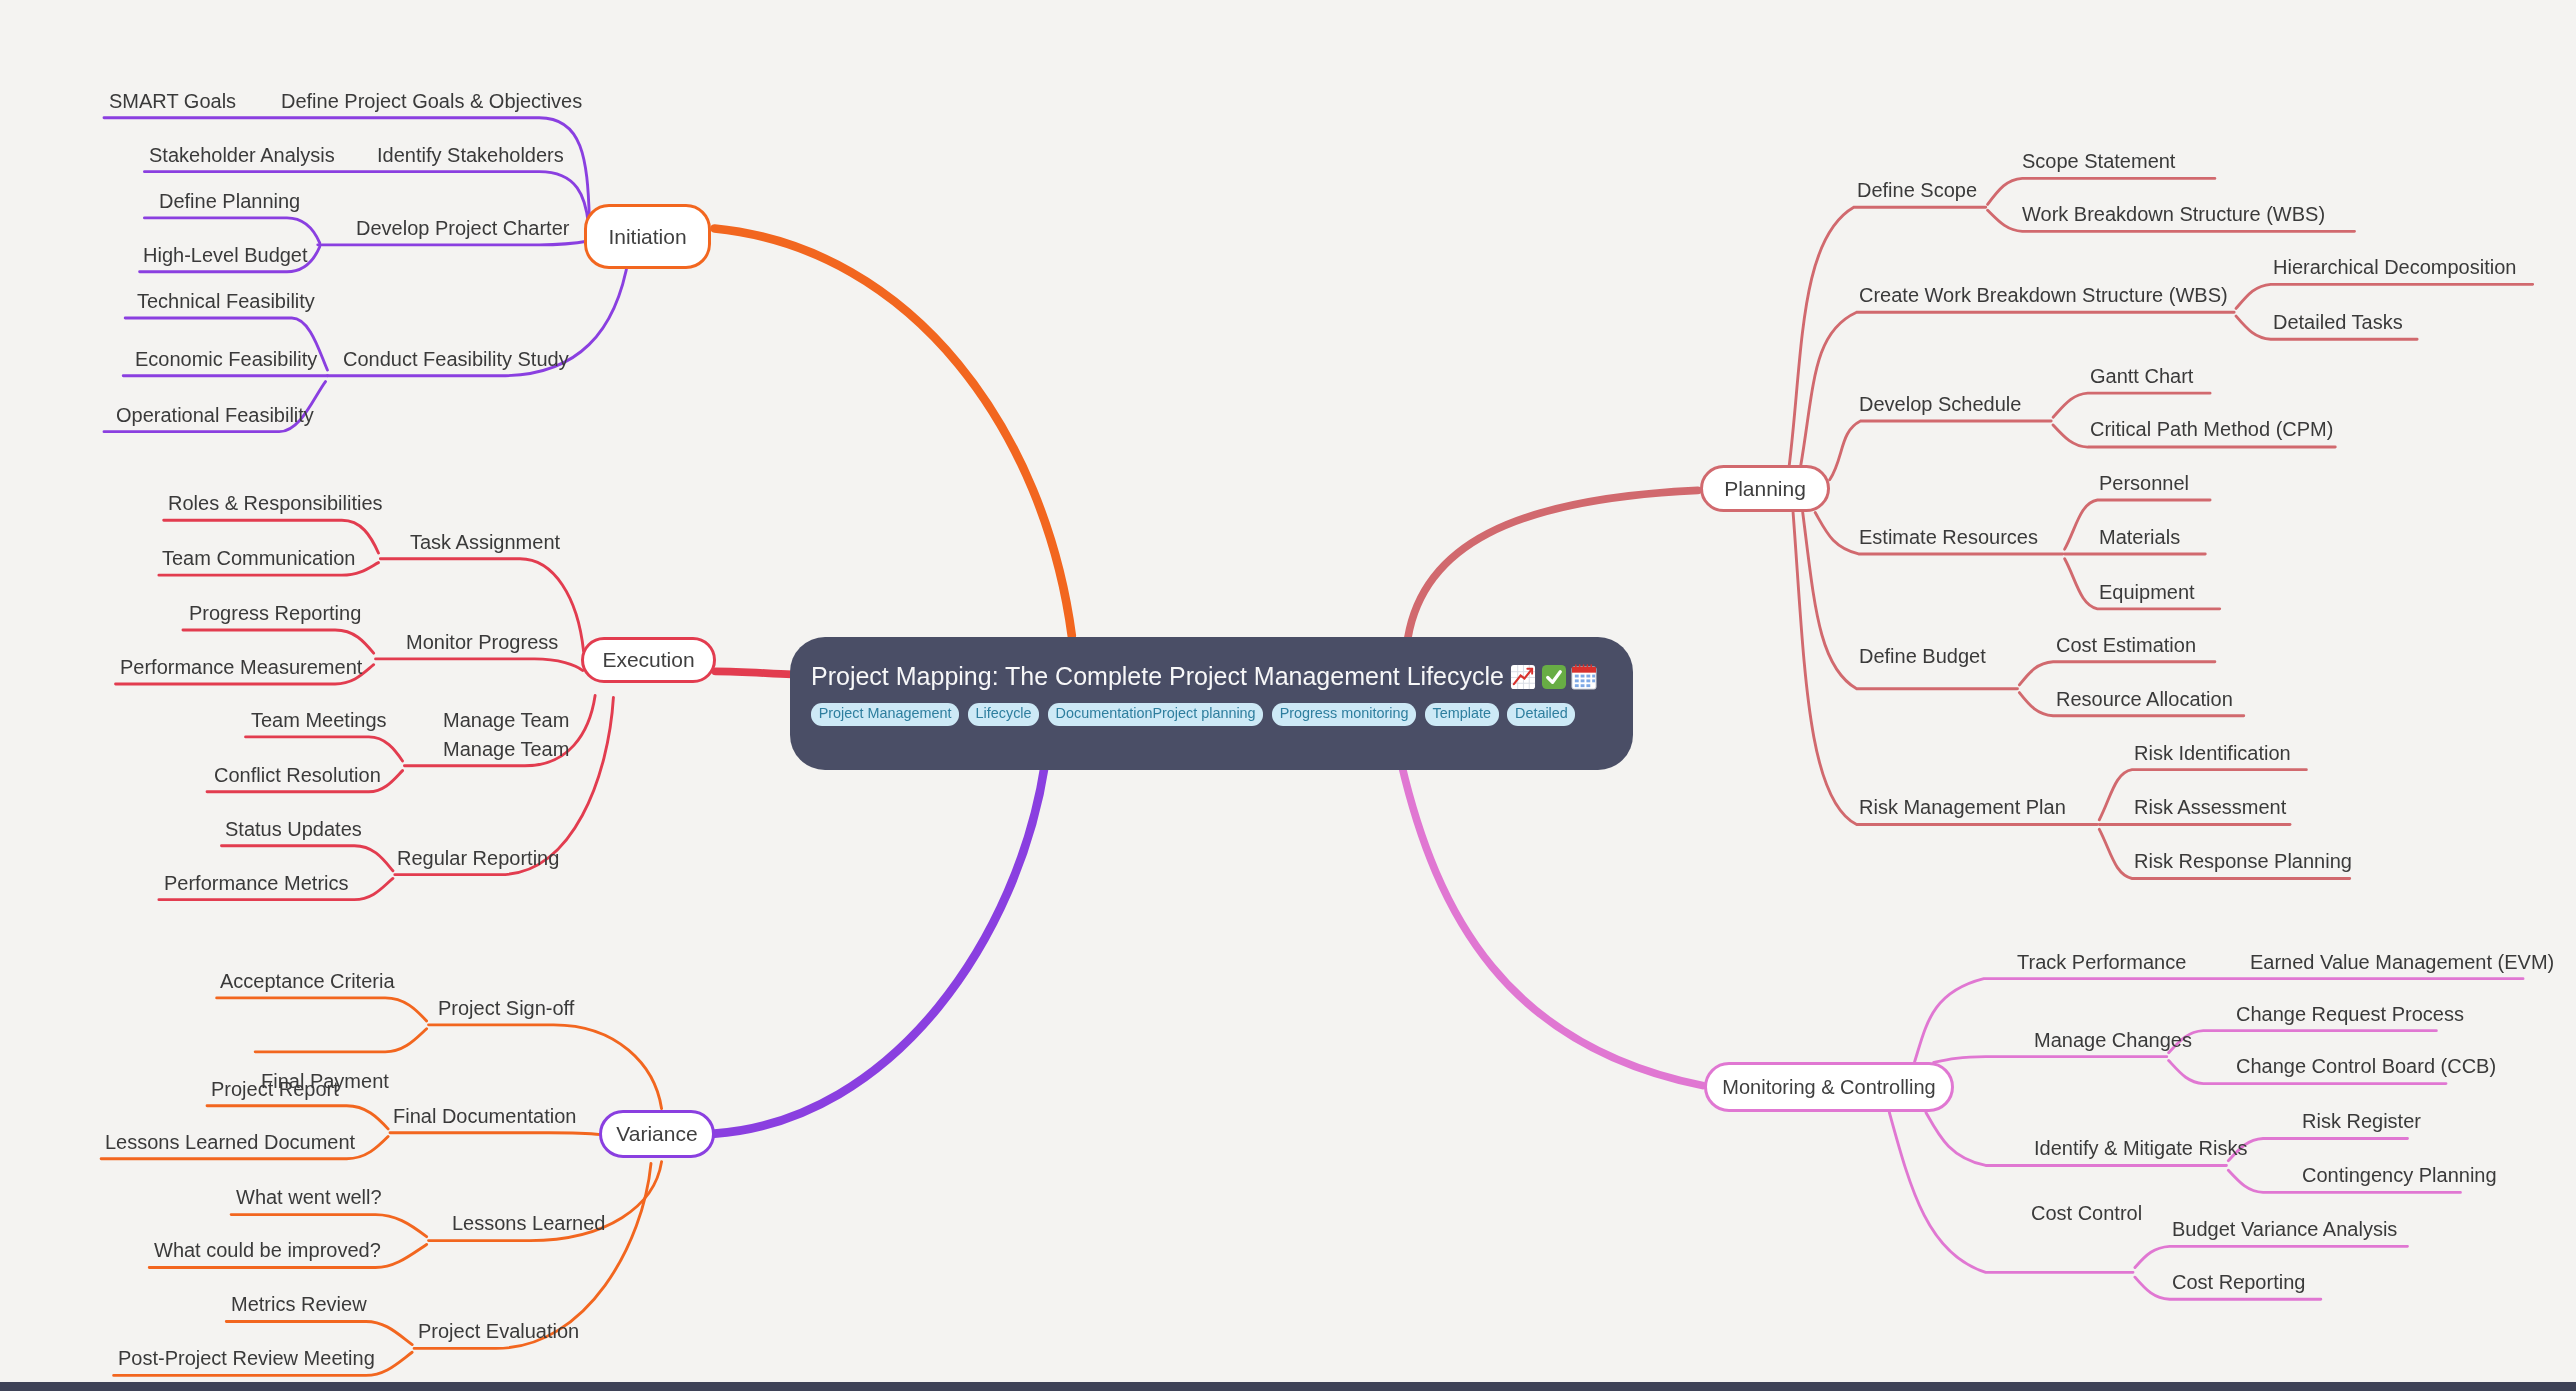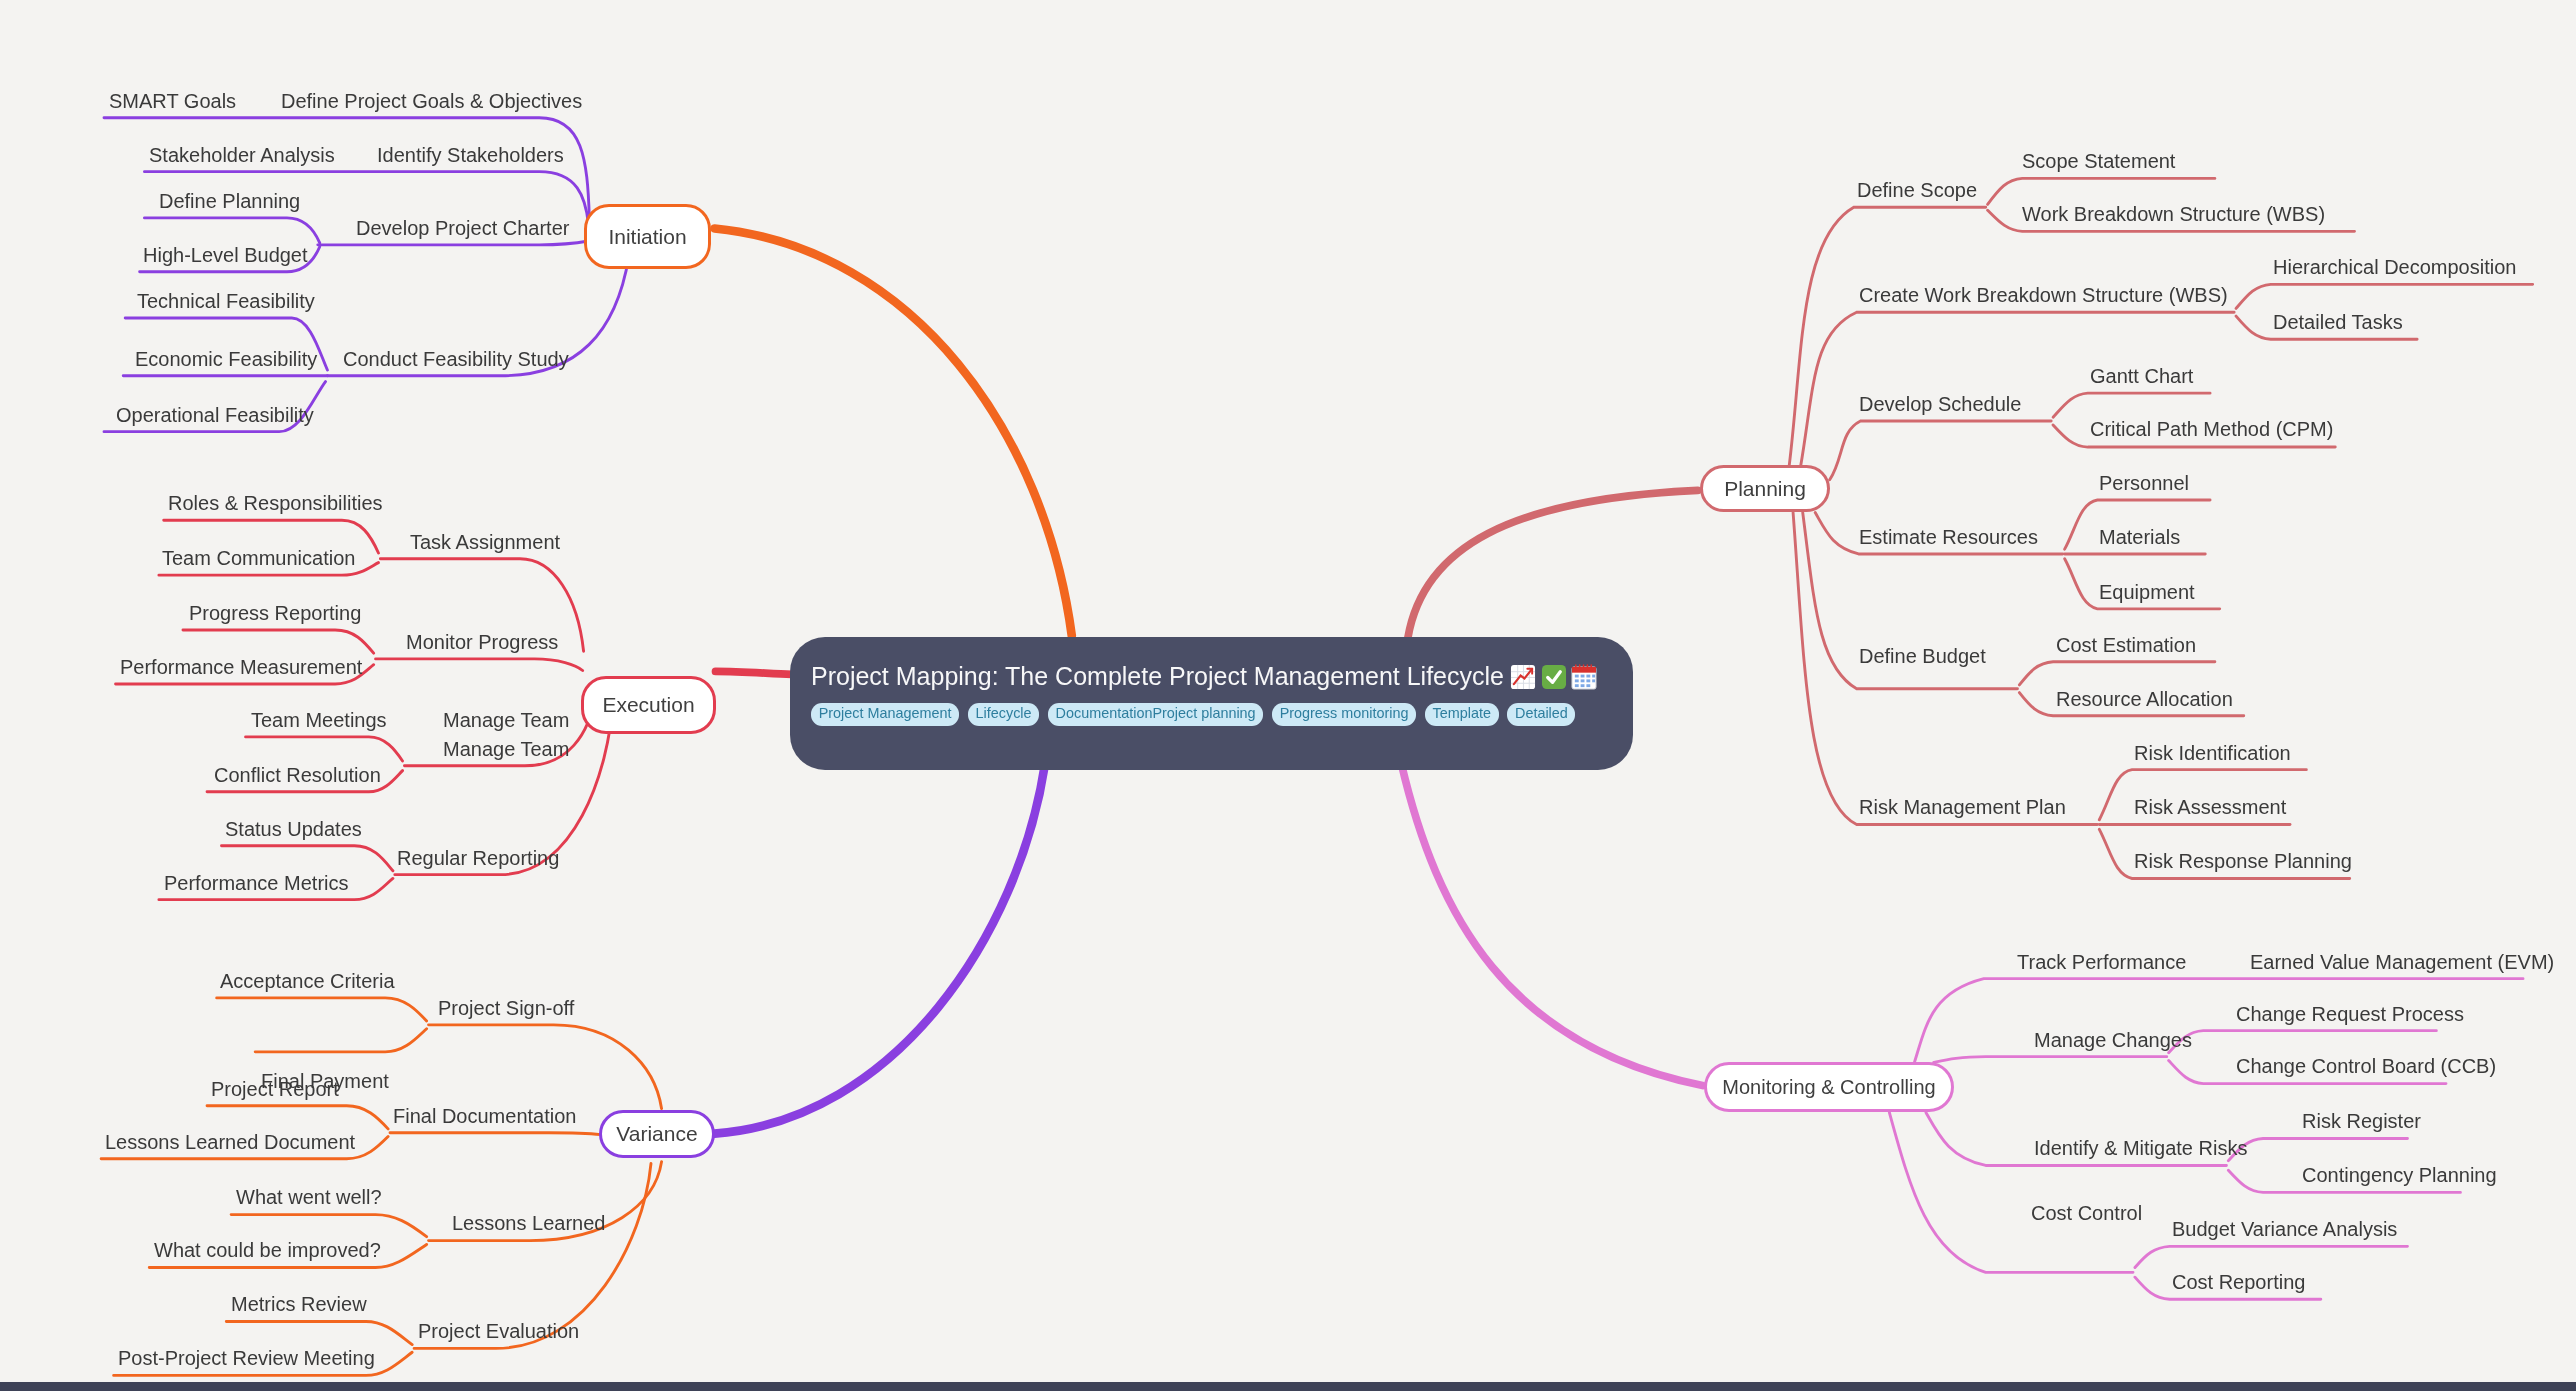--- a/index.html
+++ b/index.html
@@ -151,21 +151,21 @@
       <span class="tag">Project Management</span>
       <span class="tag">Lifecycle</span>
       <span class="tag">DocumentationProject planning</span>
       <span class="tag">Progress monitoring</span>
       <span class="tag">Template</span>
       <span class="tag">Detailed</span>
     </div>
   </div>
 
   <div class="node" style="left:552px;top:204px;width:127px;height:65px;border:3.9px solid #f2661f;margin-left:32px;">Initiation</div>
-  <div class="node" style="left:581px;top:676px;width:135px;height:58px;border:3.9px solid #e23c4f;">Execution</div>
+  <div class="node" style="left:581px;top:637px;width:135px;height:46px;border:3.9px solid #e23c4f;">Execution</div>
   <div class="node" style="left:599px;top:1110px;width:116px;height:48px;border:3.9px solid #8a3fe0;">Variance</div>
   <div class="node" style="left:1700px;top:465px;width:130px;height:47px;border:3.9px solid #d1696e;">Planning</div>
   <div class="node" style="left:1704px;top:1062px;width:250px;height:50px;border:3.9px solid #e077d2;font-size:20px;">Monitoring &amp; Controlling</div>
 
   <div class="t" style="left:281px;top:89px">Define Project Goals &amp; Objectives</div>
   <div class="t" style="left:109px;top:89px">SMART Goals</div>
   <div class="t" style="left:377px;top:143px">Identify Stakeholders</div>
   <div class="t" style="left:149px;top:143px">Stakeholder Analysis</div>
   <div class="t" style="left:356px;top:216px">Develop Project Charter</div>
   <div class="t" style="left:159px;top:189px">Define Planning</div>

